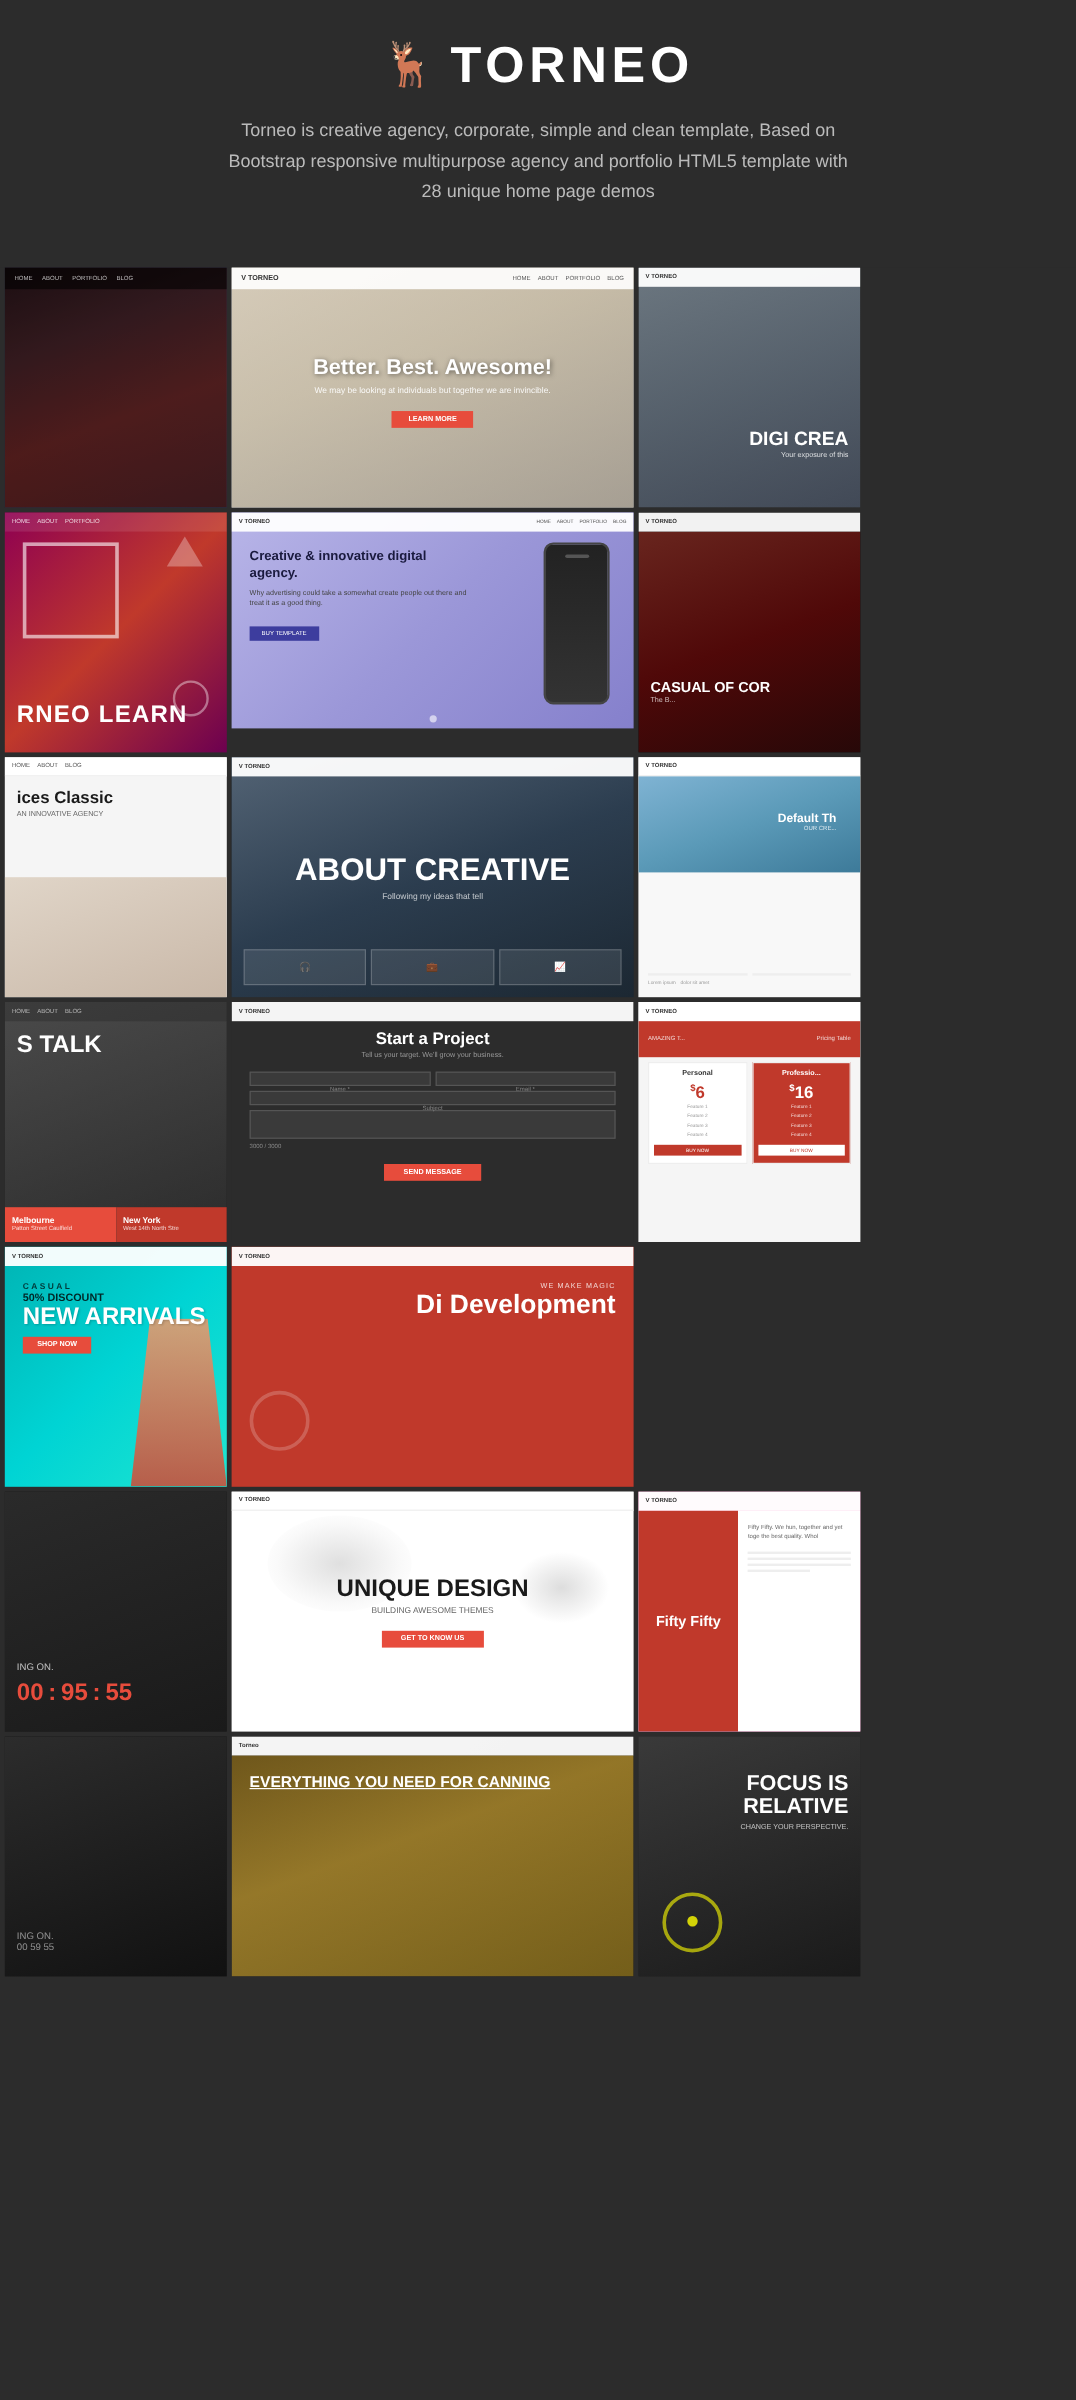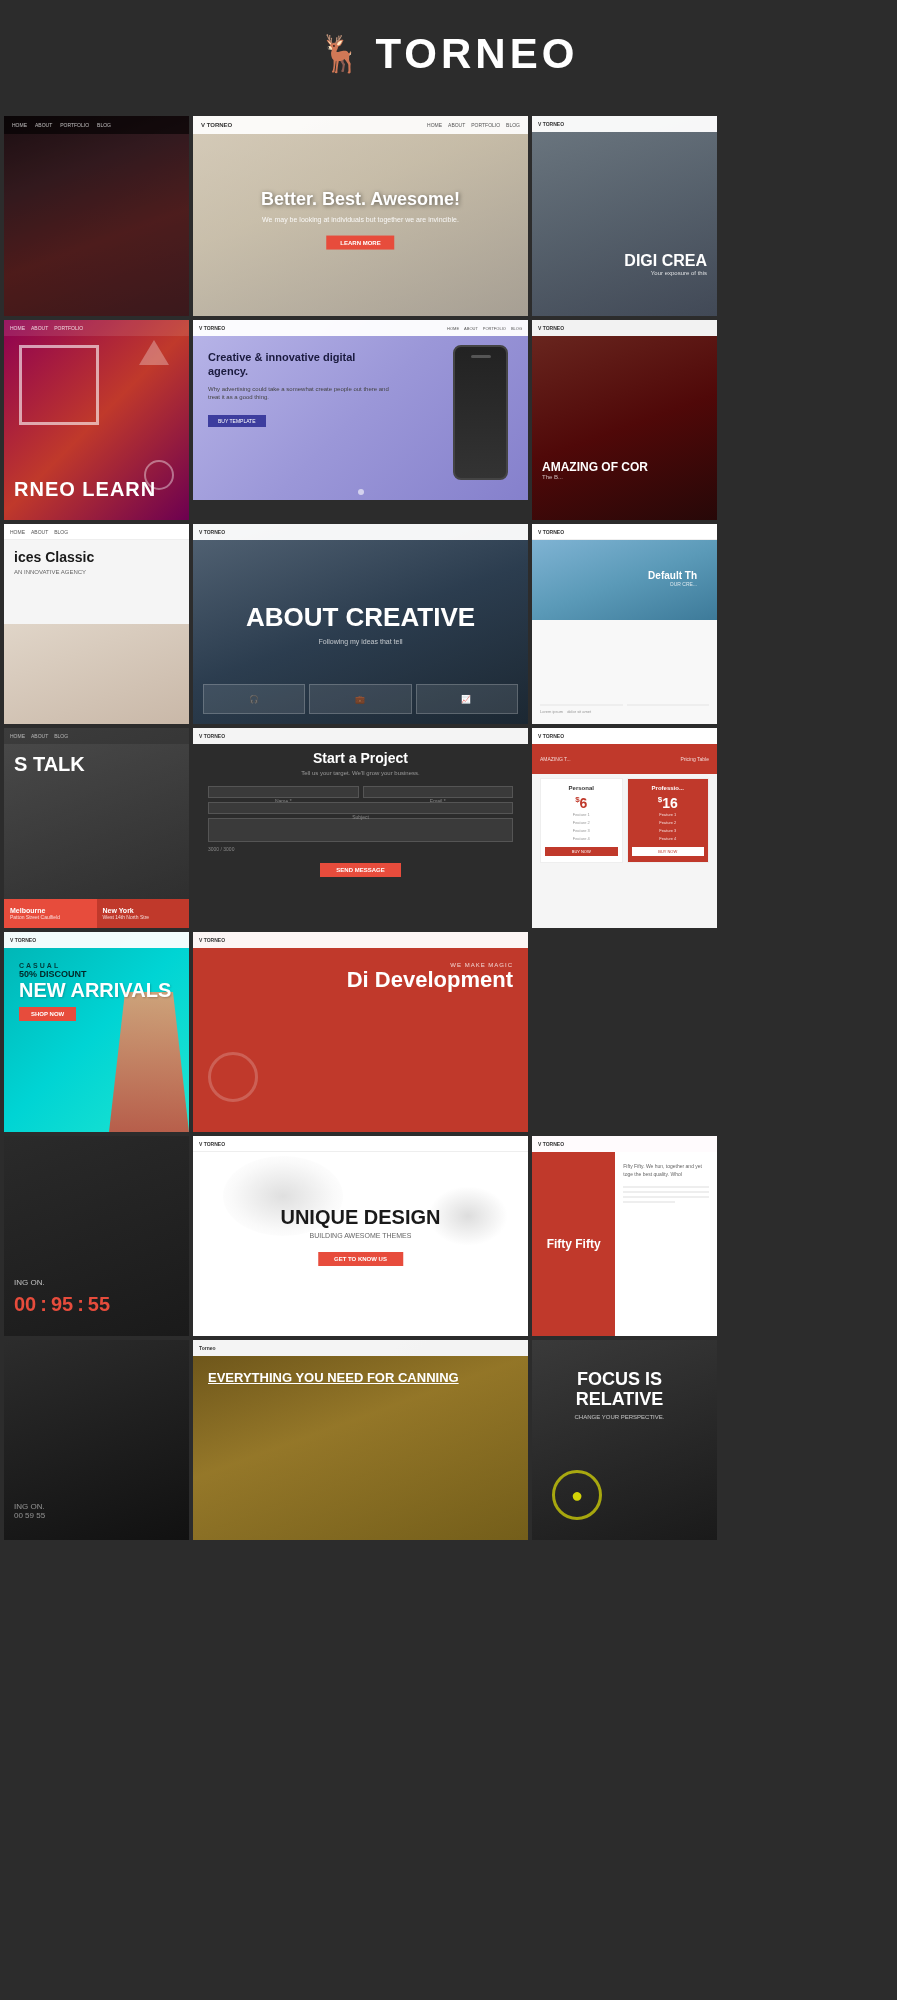--- a/index.html
+++ b/index.html
@@ -1005,21 +1005,21 @@
     }
     .t20 .photo-bg {
       position: absolute; inset: 0;
       background: linear-gradient(160deg, #3d3d3d 0%, #1a1a1a 100%);
       opacity: 0.8;
     }
     .t20 .content {
       position: absolute;
       top: 30px;
       right: 10px;
-      text-align: center;
+      text-align: right;
     }
     .t20 .content h2 {
       font-size: 18px;
       font-weight: 900;
       color: #fff;
       line-height: 1.1;
     }
     .t20 .content p {
       font-size: 6px;
       color: rgba(255,255,255,0.7);
@@ -1065,20 +1065,21 @@
     }
   </style>
 </head>
 <body>
 
 <div class="header">
   <div class="header-logo">
     <span class="deer-icon">🦌</span>
     <span class="brand-name">TORNEO</span>
   </div>
+  <p class="header-desc">Torneo is creative agency, corporate, simple and clean template, Based on Bootstrap responsive multipurpose agency and portfolio HTML5 template with 28 unique home page demos</p>
 </div>
 
 <div class="grid-row grid-row-3col">
 
   <div class="tile tile-r1-left t1">
     <div class="photo-bg"></div>
     <div class="overlay"></div>
     <div class="navbar">
       <span>HOME</span>
         <span>ABOUT</span>
@@ -1151,21 +1152,21 @@
     </div>
     <div class="pagination-dot"></div>
   </div>
 
   <div class="tile tile-r2-left t6">
     <div class="photo-bg"></div>
     <div class="navbar">
       <span class="logo-sm">V TORNEO</span>
     </div>
     <div class="content">
-      <h2>AMAZING OF COR</h2>
+      <h2>CASUAL OF COR</h2>
       <p>The B...</p>
     </div>
   </div>
 </div>
 
 <div class="grid-row grid-row-3col">
 
   <div class="tile tile-r3-left t7">
     <div class="navbar">
       <span>HOME</span>

